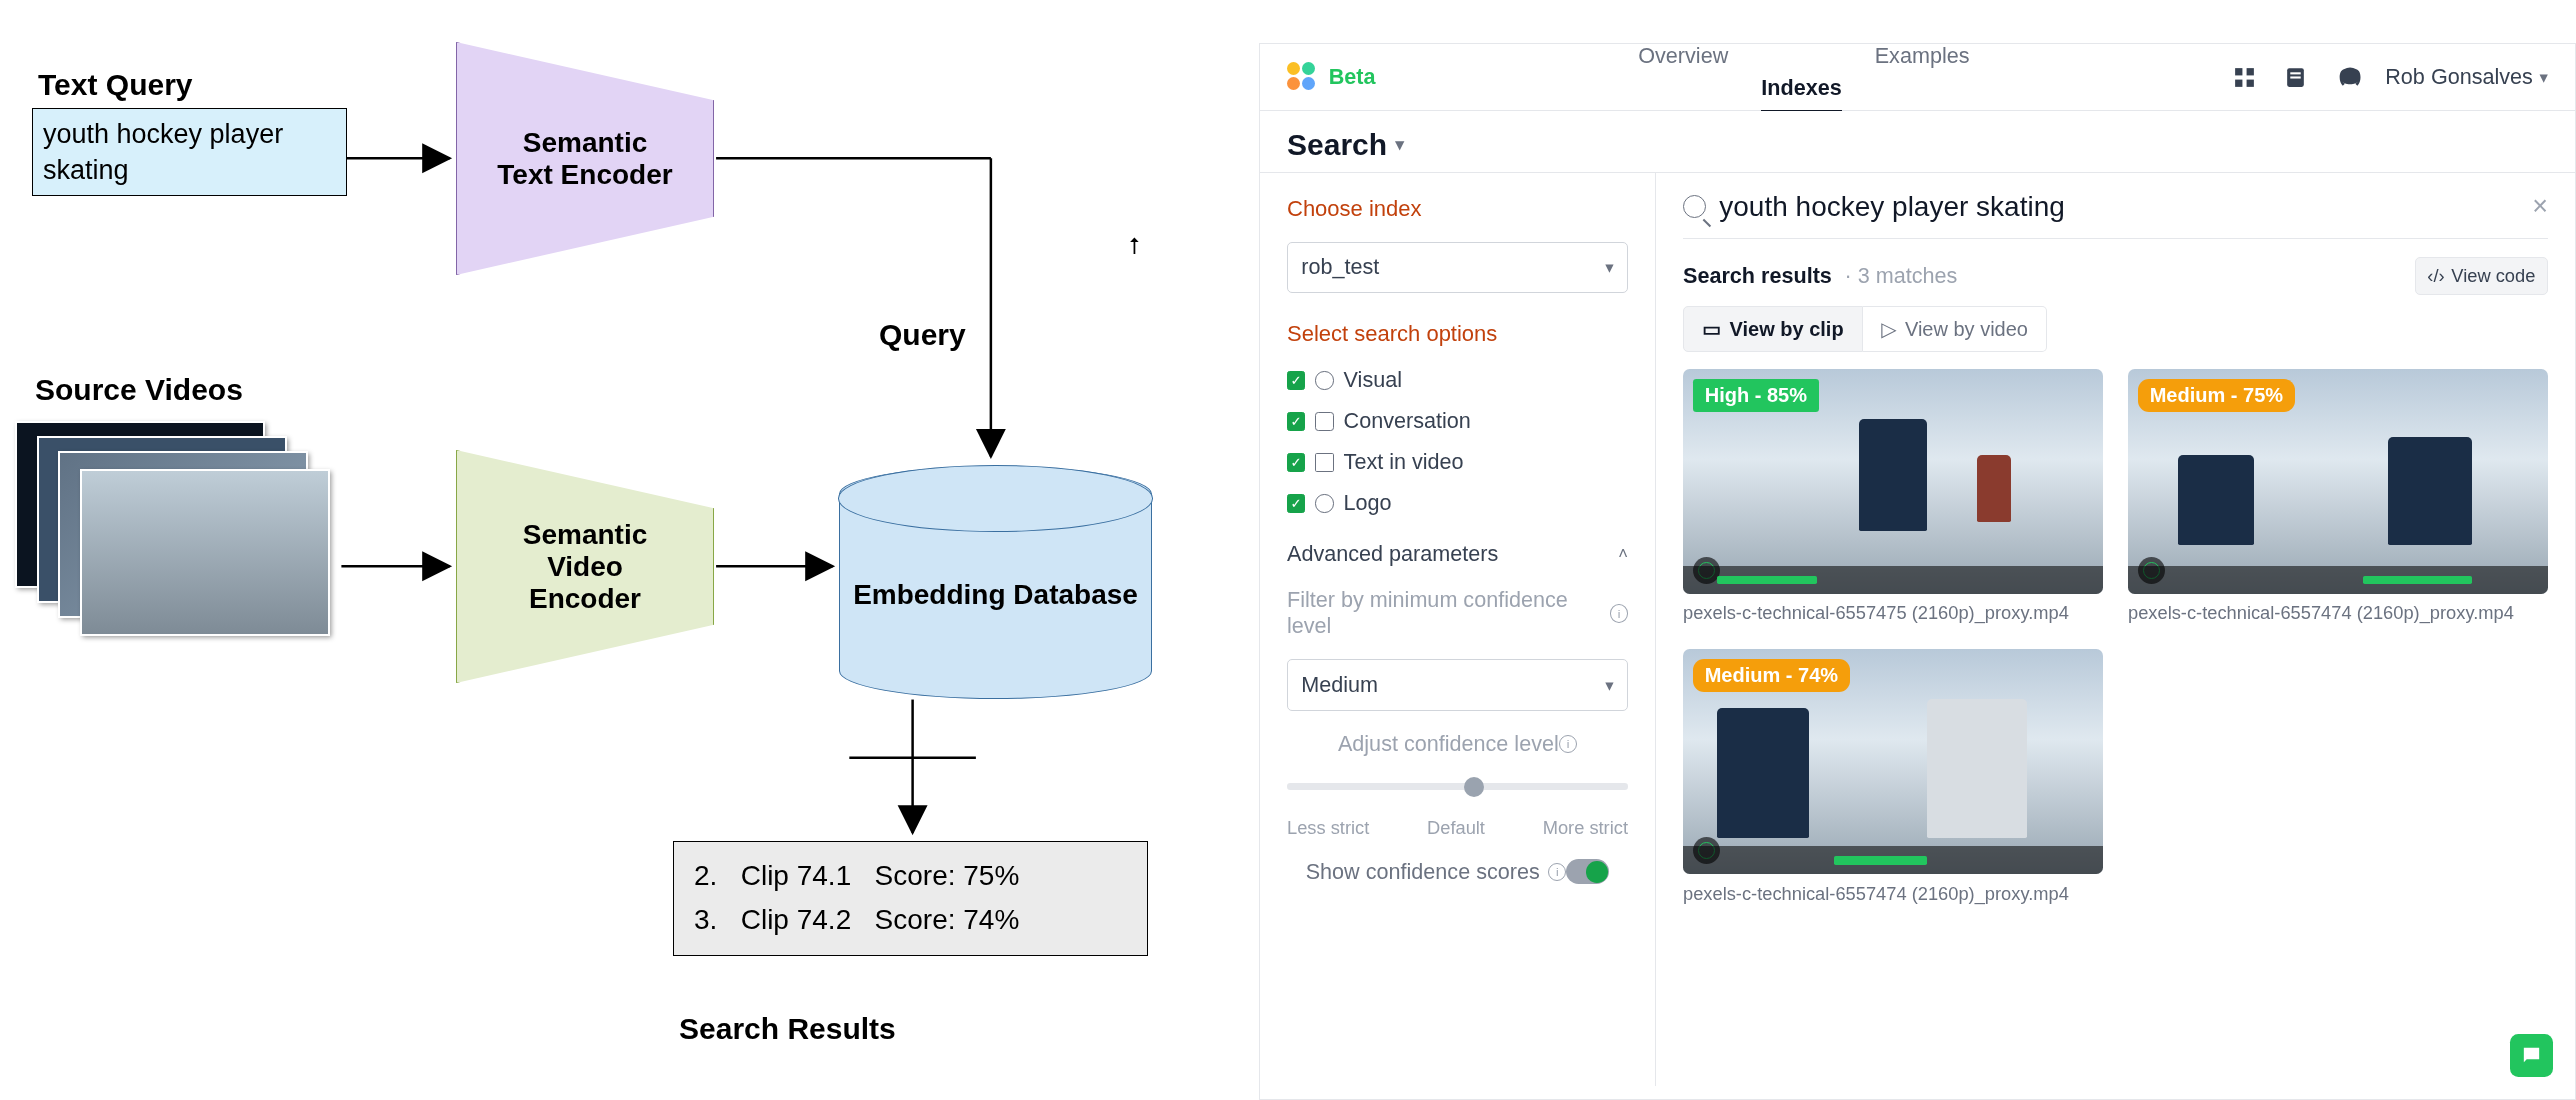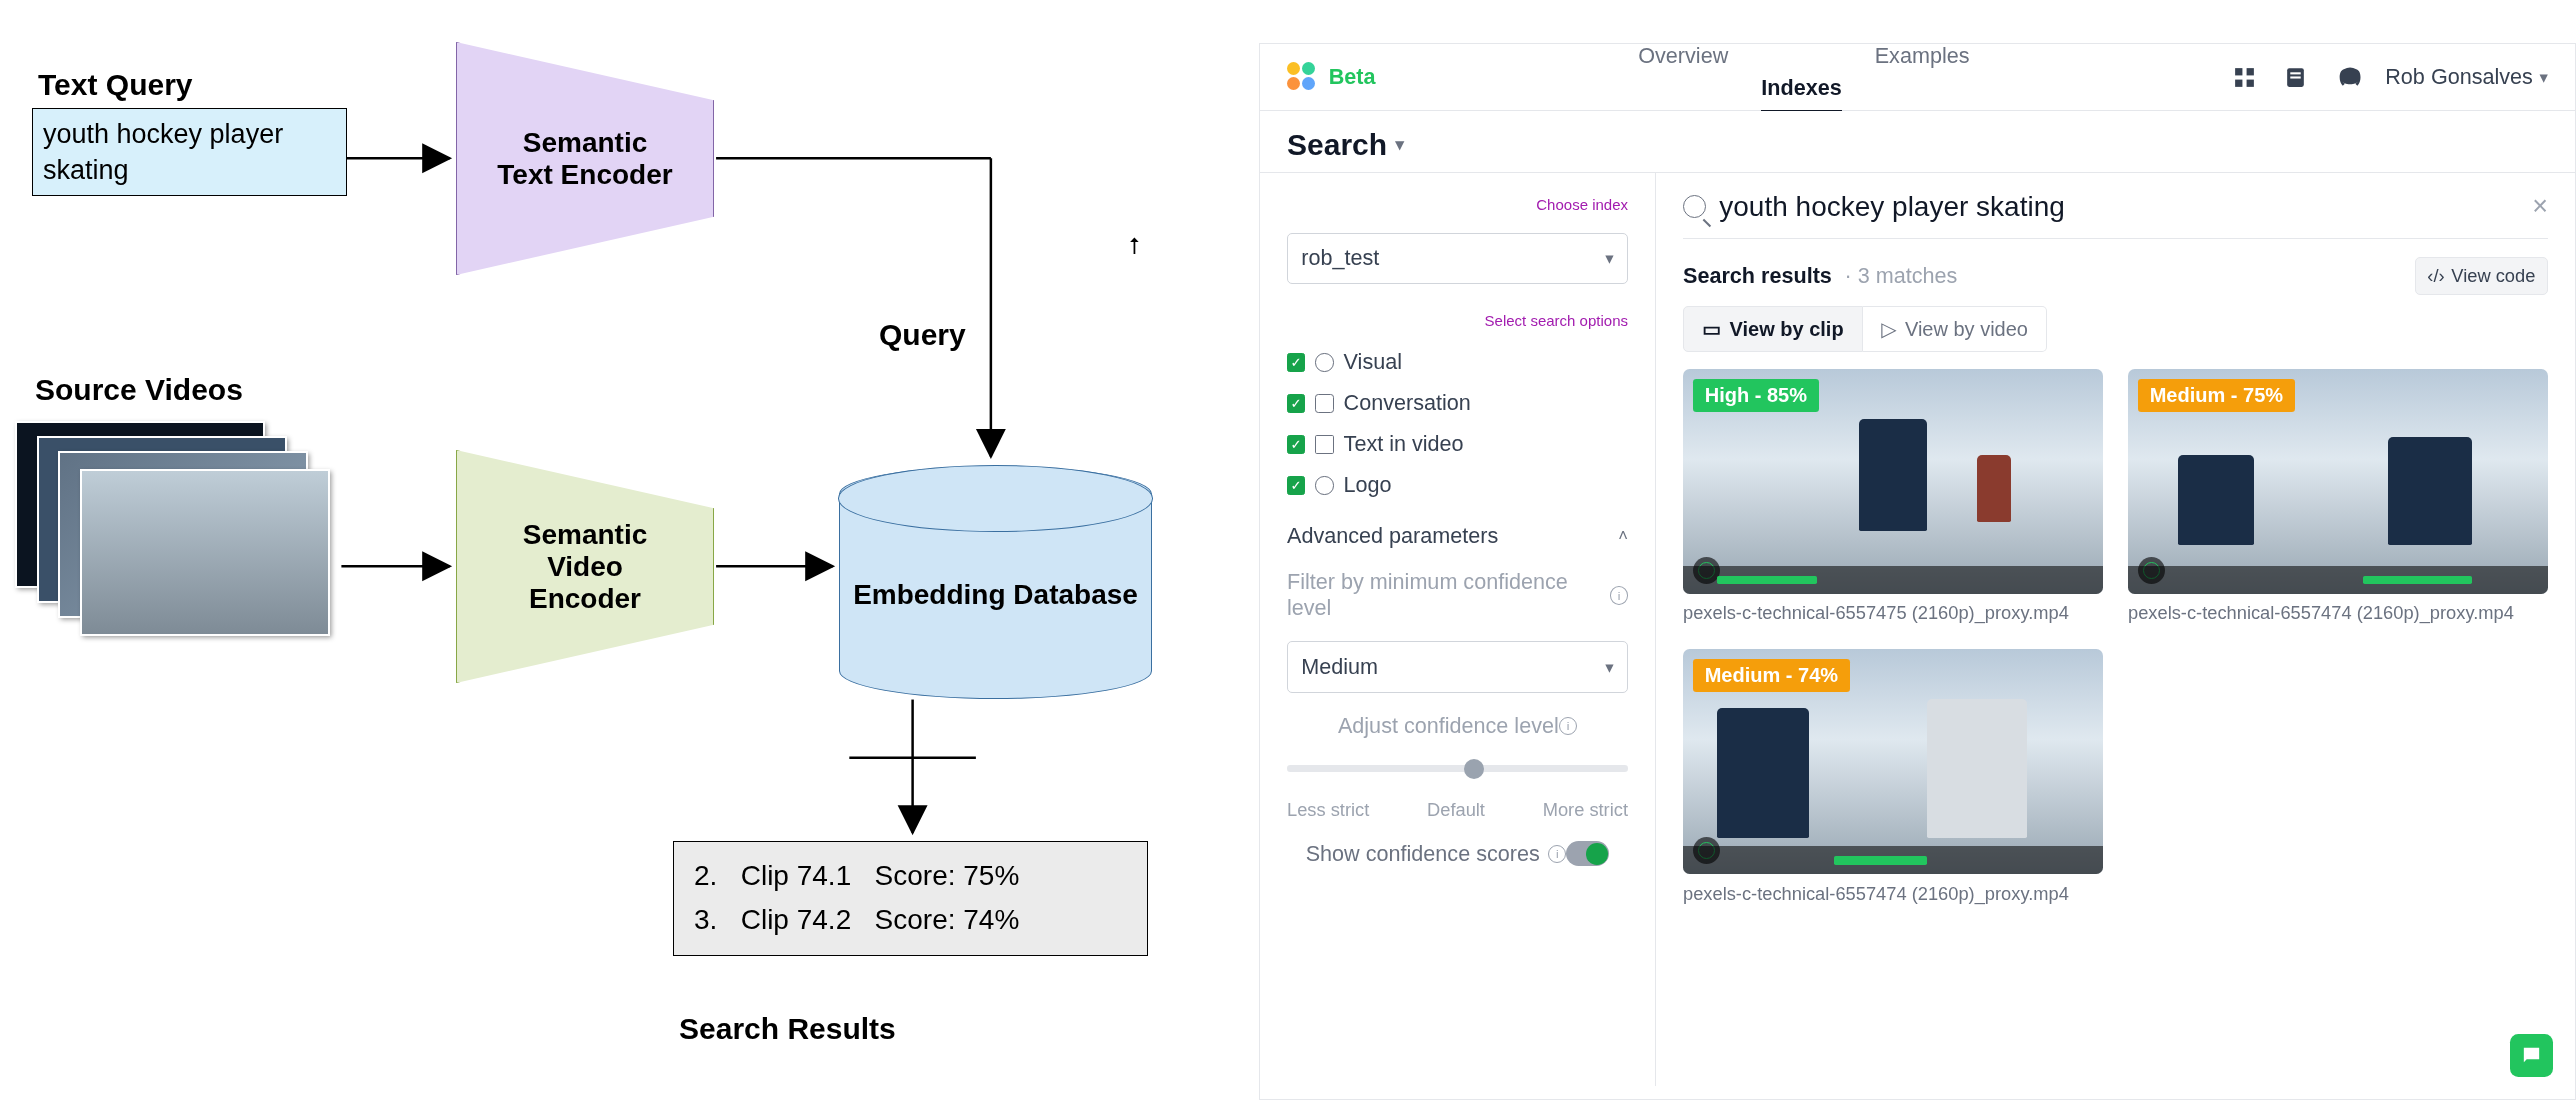--- a/index.html
+++ b/index.html
@@ -39,21 +39,21 @@
   .top-right { display:flex; align-items:center; gap:23px; }
   .icon-btn { width:28px; height:25px; background:#374151; border-radius:3.3px; }
   .user { display:flex; align-items:center; gap:6.7px; color:#374151; cursor:pointer; }
   .chev { font-size:16.7px; color:#6b7280; }
 
   .subhead { padding:16.7px 27px 10px; border-bottom:0.8px solid #e5e7eb; }
   .subhead h2 { font-size:30px; font-weight:700; color:#111827; display:flex; align-items:center; gap:8.3px; }
 
   .app-body { display:flex; height:calc(100% - 142px); }
   .sidebar { width:396px; border-right:0.8px solid #e5e7eb; padding:23px 27px; display:flex; flex-direction:column; gap:20px; }
-  .field-label { color:#a21caf; font-size:15px;text-align:right; }
+  .field-label { color:#c2410c; font-size:22px; }
   .select { border:0.8px solid #d1d5db; border-radius:5px; padding:11.7px 13.3px; display:flex; justify-content:space-between; align-items:center; color:#374151; cursor:pointer; background:#fff; }
   .opt-group { display:flex; flex-direction:column; gap:15px; }
   .checkbox-row { display:flex; align-items:center; gap:10px; cursor:pointer; }
   .checkbox { width:18.3px; height:18.3px; border:1.7px solid #16a34a; background:#16a34a; display:flex; align-items:center; justify-content:center; color:#fff; font-size:13.3px; border-radius:2.5px; }
   .opt-icon { width:18.3px; height:18.3px; border:1.2px solid #6b7280; border-radius:50%; display:inline-block; }
   .adv-head { display:flex; justify-content:space-between; align-items:center; cursor:pointer; margin-top:5px; }
   .filter-row { display:flex; justify-content:center; align-items:center; color:#9ca3af; }
   .info { width:18.3px; height:18.3px; border:1.2px solid #9ca3af; border-radius:50%; display:flex; align-items:center; justify-content:center; font-size:11.7px; color:#9ca3af; }
   .slider { position:relative; height:6.7px; background:#e5e7eb; border-radius:3.3px; margin-top:6.7px; }
   .slider .thumb { position:absolute; left:52%; top:-6.7px; width:20px; height:20px; border-radius:50%; background:#9aa3af; }
@@ -73,21 +73,21 @@
   .view-code { background:#f3f4f6; border:0.8px solid #e5e7eb; border-radius:5px; padding:6.7px 11.7px; font-size:18.3px; cursor:pointer; display:flex; gap:6.7px; align-items:center; }
   .view-tabs { display:flex; gap:0; margin-bottom:16.7px; }
   .view-tab { border:0.8px solid #e5e7eb; padding:10px 18.3px; cursor:pointer; display:flex; align-items:center; gap:8.3px; font-size:20px; color:#6b7280; background:#fff; }
   .view-tab:first-child { border-radius:5px 0 0 5px; background:#f3f4f6; color:#111827; font-weight:600; }
   .view-tab:last-child { border-radius:0 5px 5px 0; border-left:none; }
   .grid { display:grid; grid-template-columns:1fr 1fr; gap:25px; }
   .clip { border-radius:6.7px; overflow:hidden; position:relative; }
   .thumb-img { width:100%; height:225px; background:linear-gradient(180deg,#b8c9d9 0%,#dfe8ef 40%,#98a6b2 100%); position:relative; }
   .badge { position:absolute; top:10px; left:10px; color:#fff; font-weight:700; font-size:20px; padding:5px 11.7px; border-radius:3.3px; }
   .badge.high { background:#22c55e; }
-  .badge.medium { background:#f59e0b; }
+  .badge.medium { background:#f59e0b;border-radius:11px; }
   .type-icon { position:absolute; left:10px; bottom:10px; width:27px; height:27px; border-radius:50%; background:rgba(0,0,0,0.6); display:flex; align-items:center; justify-content:center; }
   .type-icon::after { content:""; width:15px; height:15px; border:1.7px solid #22c55e; border-radius:50%; }
   .progress-strip { position:absolute; left:0; right:0; bottom:0; height:28px; background:rgba(0,0,0,.55); }
   .progress-strip .bar { position:absolute; top:10px; height:8.3px; background:#22c55e; border-radius:1.7px; }
   .clip-name { margin-top:8.3px; color:#6b7280; font-size:18.3px; word-break:break-all; }
   .fab { position:absolute; right:21.6px; bottom:21.6px; width:43px; height:43px; border-radius:8.3px; background:#22c55e; display:flex; align-items:center; justify-content:center; color:#fff; font-size:23px; cursor:pointer; }
   .cursor-ptr { position:absolute; width:20px; height:20px; font-size:23px; color:#000; }
   .ice-figure { position:absolute; background:#1a2d46; border-radius:5px 5px 1.7px 1.7px; }
   
 </style>

